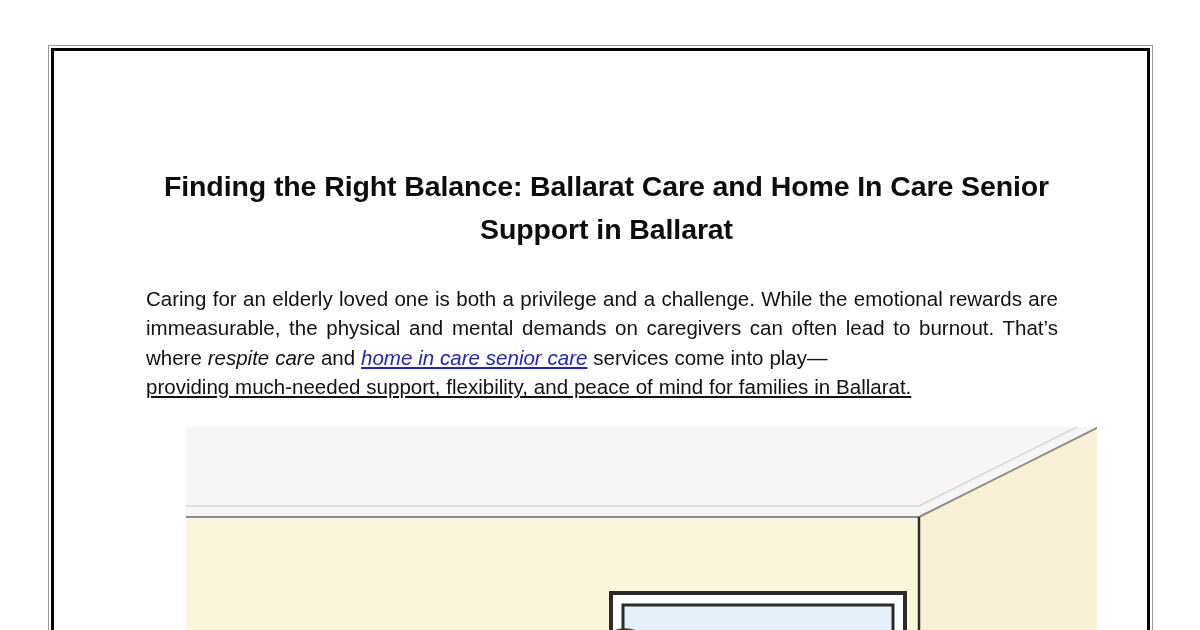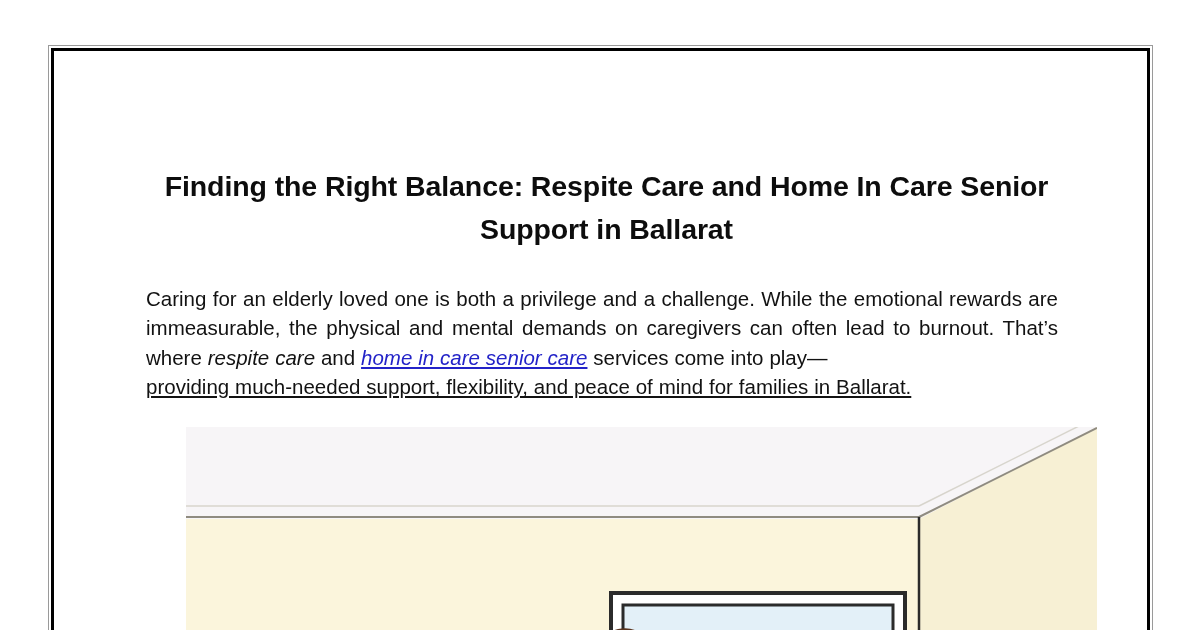--- a/index.html
+++ b/index.html
@@ -116,21 +116,21 @@
 </head>
 <body>
 
 <div id="viewer">
 
   <div id="page-outer">
     <div id="page-inner">
       <div id="page-content">
 
         <h1 id="doc-title">
-          <span>Finding the Right Balance: Respite Care and Home In Care</span>
+          <span>Finding the Right Balance: Ballarat Care and Home In Care</span>
           <span>Senior Support in Ballarat</span>
         </h1>
 
         <p id="doc-paragraph"><span>Caring for an elderly loved one is both a privilege and a challenge. While the emotional rewards are immeasurable, the physical and mental demands on caregivers can often lead to burnout. That’s where </span><em class="em">respite care</em><span> and </span><a class="doclink" href="#">home in care senior care</a><span> services come into play—</span><span class="lastline">providing much-needed support, flexibility, and peace of mind for families in Ballarat.</span></p>
 
         <figure id="doc-figure">
           <svg viewBox="0 0 911 240" preserveAspectRatio="none">
 
             <rect x="0" y="0" width="911" height="92" fill="#f7f5f7"></rect>
 

